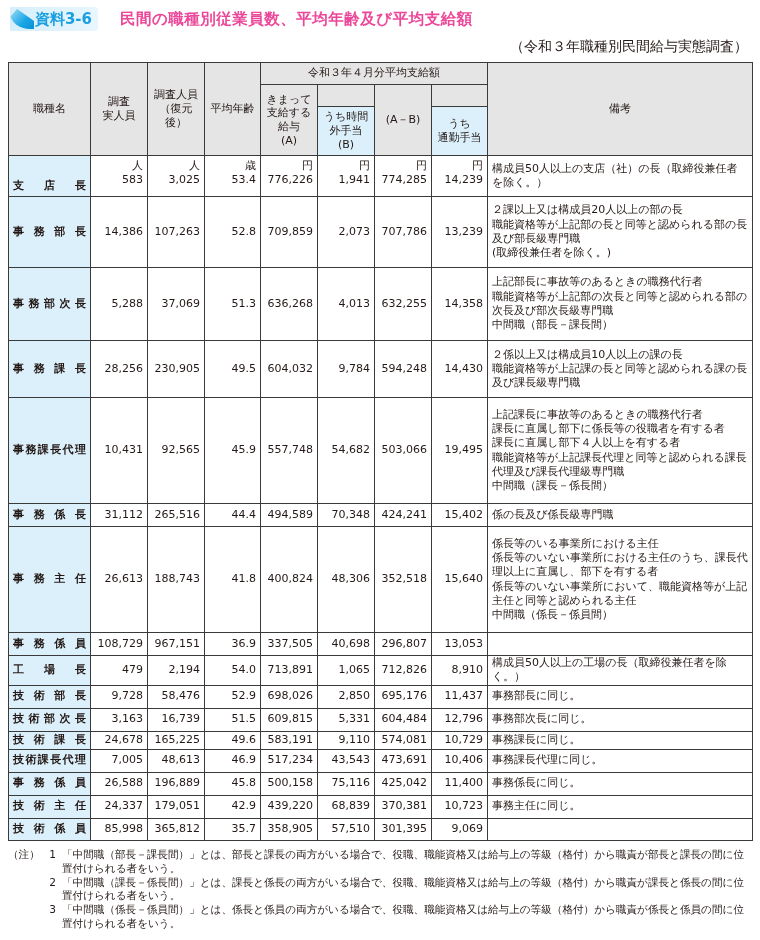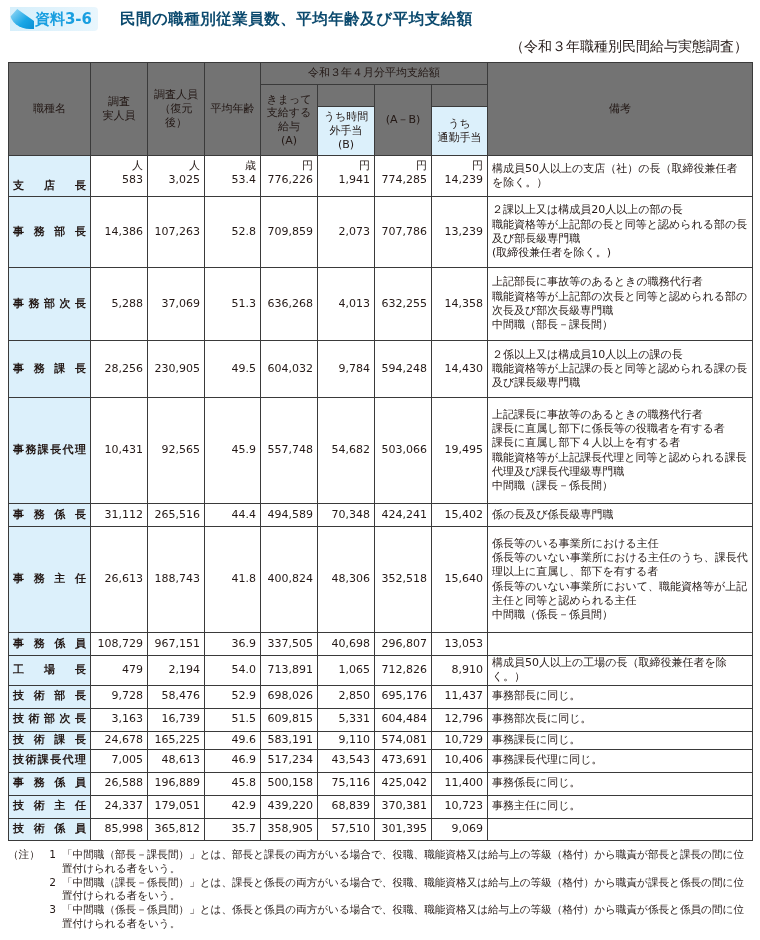--- a/index.html
+++ b/index.html
@@ -15,31 +15,31 @@
     border-radius: 0 4px 4px 0;
     display: flex; align-items: center; justify-content: flex-end; padding-right: 6px;
   }
   .badge-swoosh {
     position: absolute; left: 0; top: 2px; width: 24px; height: 20px;
     border-bottom-left-radius: 20px 16px;
     background: linear-gradient(135deg, #9fdcf6 0%, #1aa6e6 60%, #0a8fd4 100%);
     clip-path: polygon(30% 0, 100% 60%, 100% 100%, 0 100%, 0 40%);
   }
   .badge-text { color: #1a9fe0; font-weight: bold; font-size: 15px; letter-spacing: 0; }
-  .main-title { margin-left: 22px; font-size: 15.5px; font-weight: bold; color: #0c4a6e; letter-spacing: 0.5px; }
+  .main-title { margin-left: 22px; font-size: 15.5px; font-weight: bold; color: #ec4899; letter-spacing: 0.5px; }
   .source { position: absolute; right: 12px; top: 38px; font-size: 14px; color: #231815; }
 
   table.data {
     position: absolute; left: 8px; top: 62px; width: 744px;
     border-collapse: collapse; font-size: 11px; table-layout: fixed;
   }
   table.data td, table.data th {
     border: 1px solid #3a3a3a; padding: 0 4px; line-height: 1.3;
   }
-  th { background: #737373; font-weight: normal; text-align: center; vertical-align: middle; color: #231815; }
+  th { background: #e5e5e5; font-weight: normal; text-align: center; vertical-align: middle; color: #231815; }
   th.light { background: #dcf0fb; }
   td.name {
     background: #dcf0fb; font-weight: bold; text-align: justify;
     text-align-last: justify; padding: 0 5px 0 5px; white-space: nowrap; vertical-align: middle;
   }
   td.name.bottom { vertical-align: bottom; padding-bottom: 3px; }
   td.num { text-align: right; white-space: nowrap; vertical-align: middle; padding-right: 4px; }
   td.num.unit { vertical-align: top; padding-top: 3px; }
   td.num .u { display: block; }
   td.note { font-size: 11px; line-height: 1.45; vertical-align: middle; padding: 2px 4px; }

